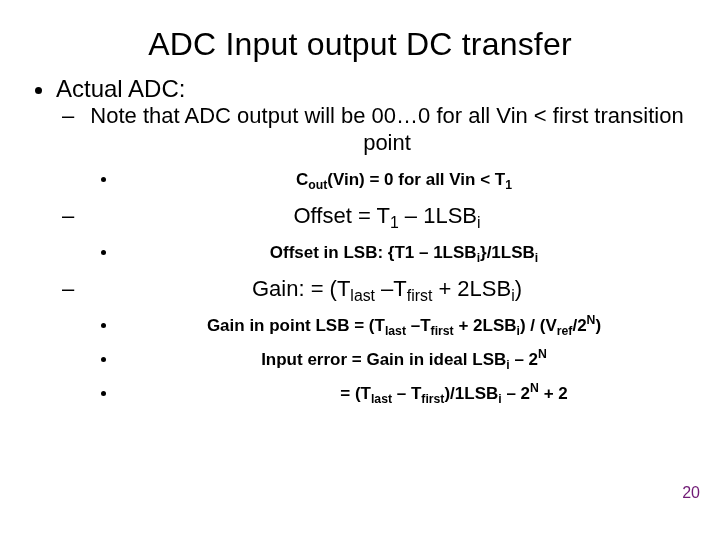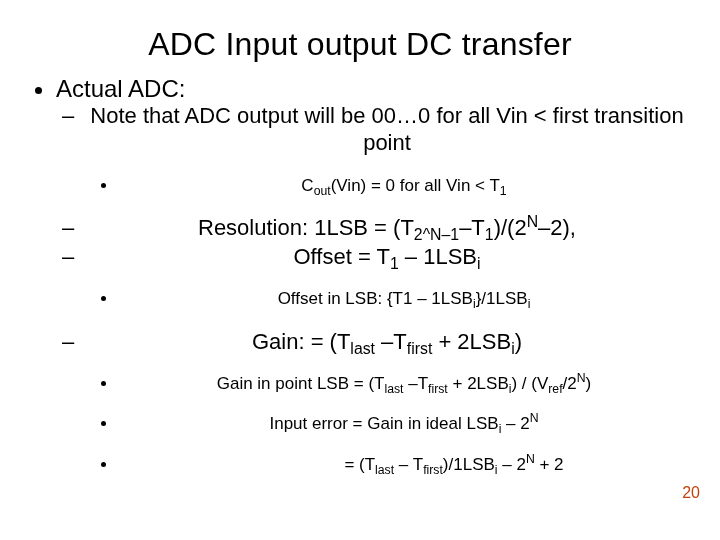--- a/index.html
+++ b/index.html
@@ -27,29 +27,29 @@
   .lvl1 { list-style: disc; font-size: 24px; margin: 0 0 4px 0; }
   .lvl1 > li { margin-bottom: 2px; }
   .lvl2 { list-style: none; font-size: 22px; line-height: 1.22; padding-left: 28px; }
   .lvl2 > li { margin-bottom: 2px; position: relative; text-align: center; }
   .lvl2 > li::before {
     content: "–";
     position: absolute;
     left: -22px;
   }
   .lvl3 { list-style: disc; font-size: 17px; padding-left: 34px; line-height: 1.3; }
-  .lvl3 > li { margin: 18px 0; }
+  .lvl3 > li { margin: 12px 0; font-weight: bold; }
   .sub { vertical-align: sub; font-size: 0.72em; line-height: 0; }
   .sup { vertical-align: super; font-size: 0.72em; line-height: 0; }
   .pagenum {
     position: absolute;
     right: 20px;
     bottom: 38px;
     font-size: 16px;
-    color: #c2410c;
+    color: #701a75;
   }
   .indent-line { padding-left: 100px; }
 </style>
 </head>
 <body>
 
 <div class="slide">
   <div class="title">ADC Input output DC transfer</div>
 
   <ul class="lvl1">
@@ -60,23 +60,20 @@
         <li>
           <span>Note that ADC output will be 00…0 for all Vin &lt; first transition point</span>
           <ul class="lvl3">
             <li>
               <span>C</span><span class="sub">out</span><span>(Vin) = 0 for all Vin &lt; T</span><span class="sub">1</span>
             </li>
           </ul>
         </li>
 
 
-        <li>
-          <span>Resolution: 1LSB = (T</span><span class="sub">2^N–1</span><span>–T</span><span class="sub">1</span><span>)/(2</span><span class="sup">N</span><span>–2),</span>
-        </li>
 
         <li>
           <span>Offset = T</span><span class="sub">1</span><span> – 1LSB</span><span class="sub">i</span>
           <ul class="lvl3">
             <li>
               <span>Offset in LSB: {T1 – 1LSB</span><span class="sub">i</span><span>}/1LSB</span><span class="sub">i</span>
             </li>
           </ul>
         </li>
 

